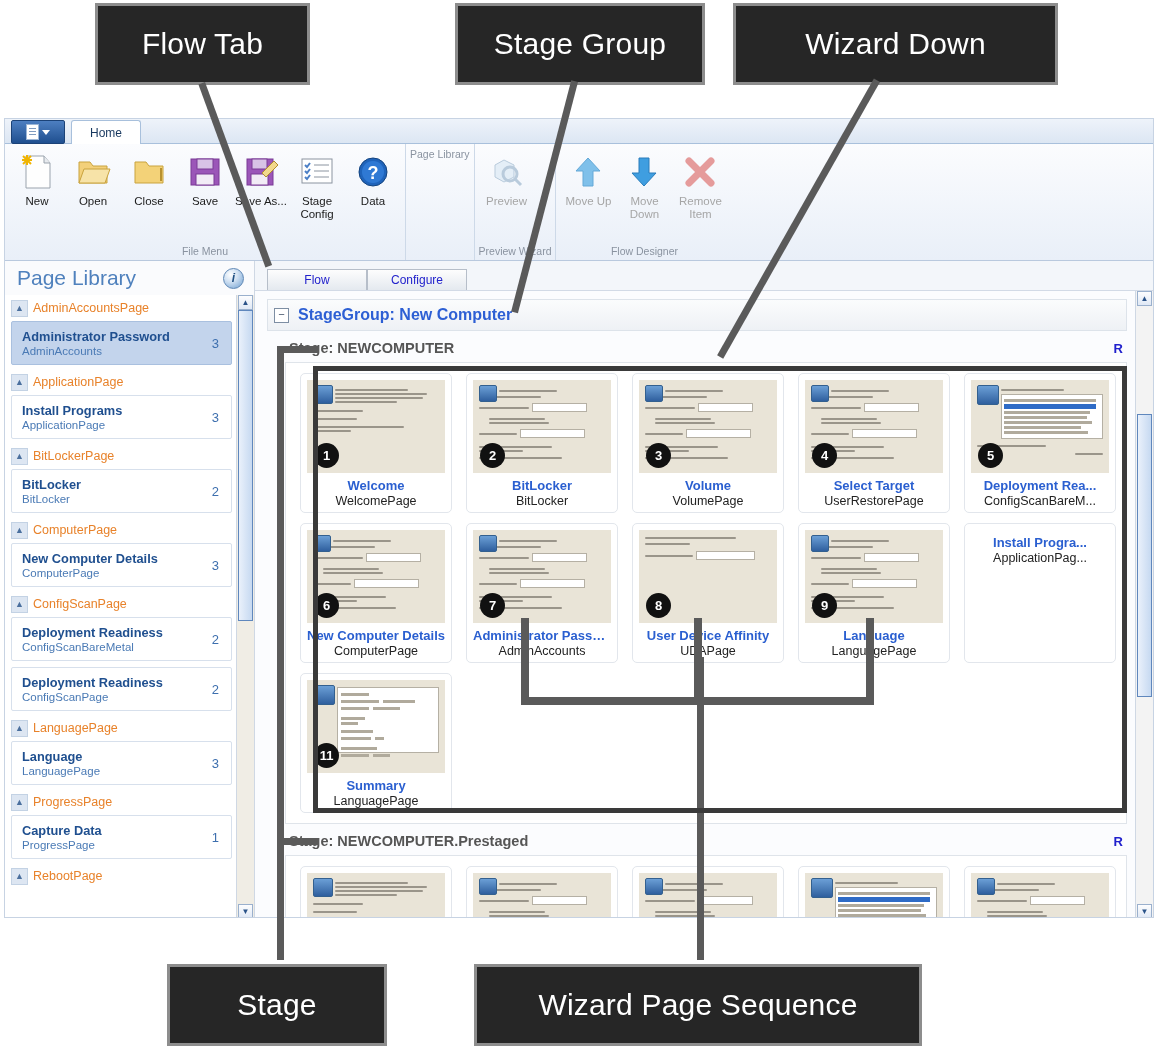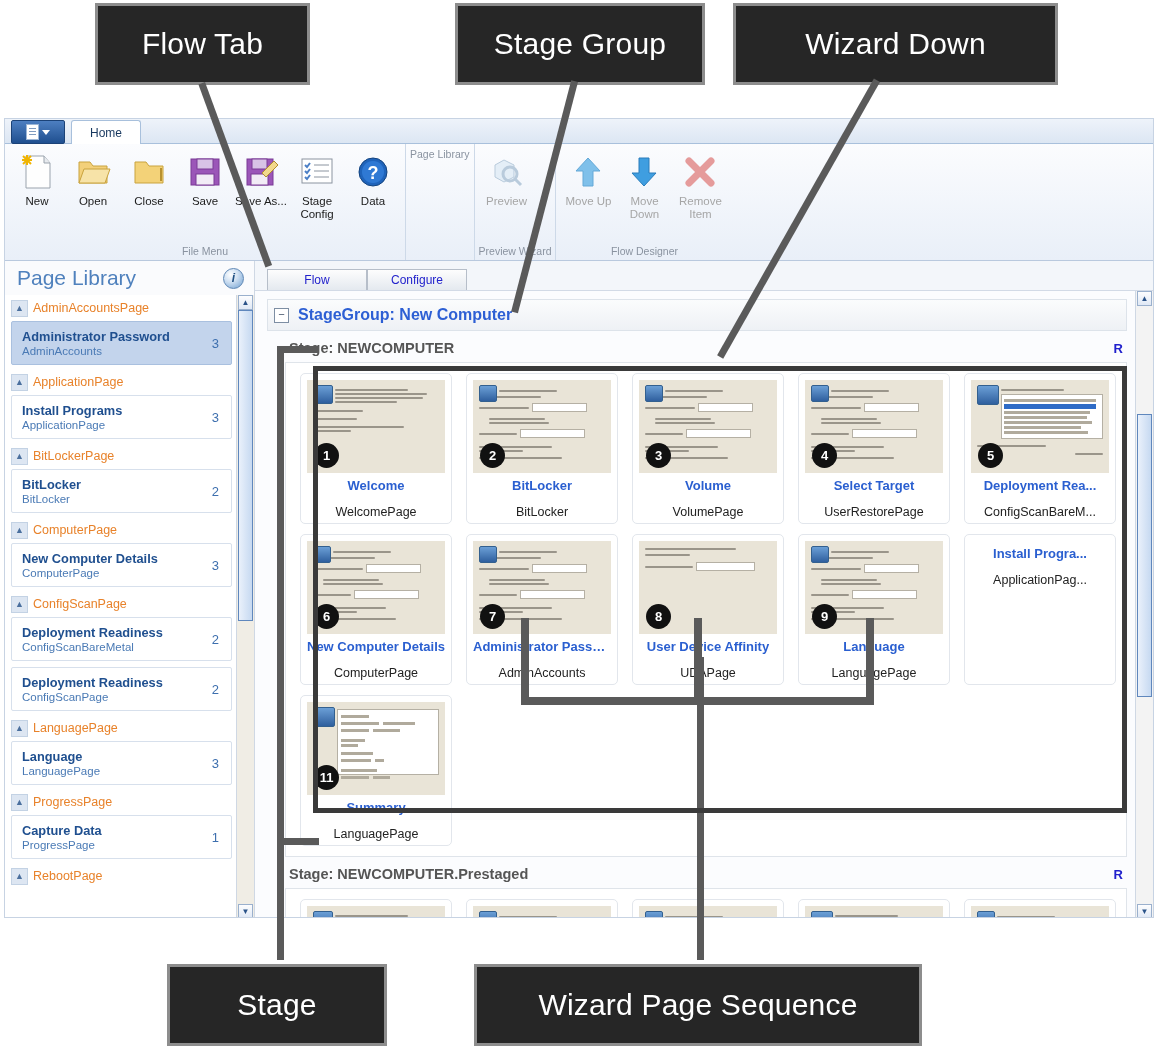--- a/index.html
+++ b/index.html
@@ -111,21 +111,21 @@
             padding:10px 0 10px 14px;display:flex;flex-wrap:wrap;gap:10px 14px;}
 
   .pageCard{width:152px;background:#fff;border:1px solid #e2e6ec;border-radius:5px;
             padding:6px 6px 4px 6px;box-sizing:border-box;}
   .thumb{height:93px;background:#e9e4d7;position:relative;overflow:hidden;}
   .badge{position:absolute;left:7px;bottom:5px;width:25px;height:25px;border-radius:50%;
          background:#111;color:#fff;font-size:13px;font-weight:bold;
          display:flex;align-items:center;justify-content:center;}
   .pcTitle{font-size:13px;font-weight:bold;color:#2a5fd0;text-align:center;margin-top:5px;
            white-space:nowrap;overflow:hidden;text-overflow:ellipsis;}
-  .pcSub{font-size:12.5px;color:#222;text-align:center;margin-top:12px;
+  .pcSub{font-size:12.5px;color:#222;text-align:center;margin-top:1px;
          white-space:nowrap;overflow:hidden;}
 
   
   .mini{position:absolute;inset:0;padding:5px 6px;box-sizing:border-box;}
   .ic{width:16px;height:15px;background:linear-gradient(#6b9fd6,#2f5f9e);
       border:1px solid #33608f;border-radius:2px;display:inline-block;vertical-align:top;}
   .ln{height:2px;background:#9a958a;margin:2px 0;border-radius:1px;}
   .fld{height:7px;background:#fff;border:1px solid #b5b0a4;margin:2px 0;}
   .selrow{height:5px;background:#2e6bc6;margin:1px 0;}
   .bar{height:3px;background:#b0aa9c;margin:2px 0;}

